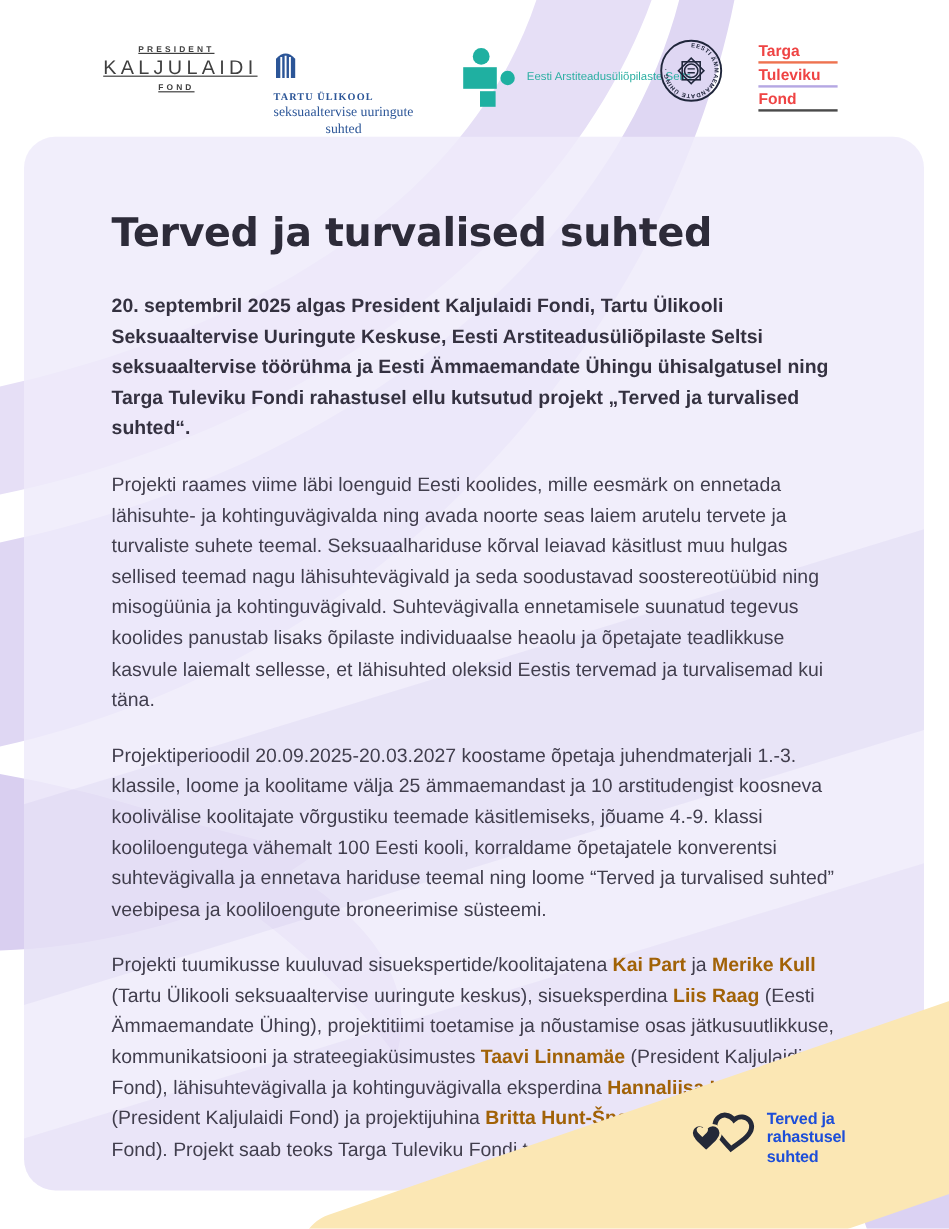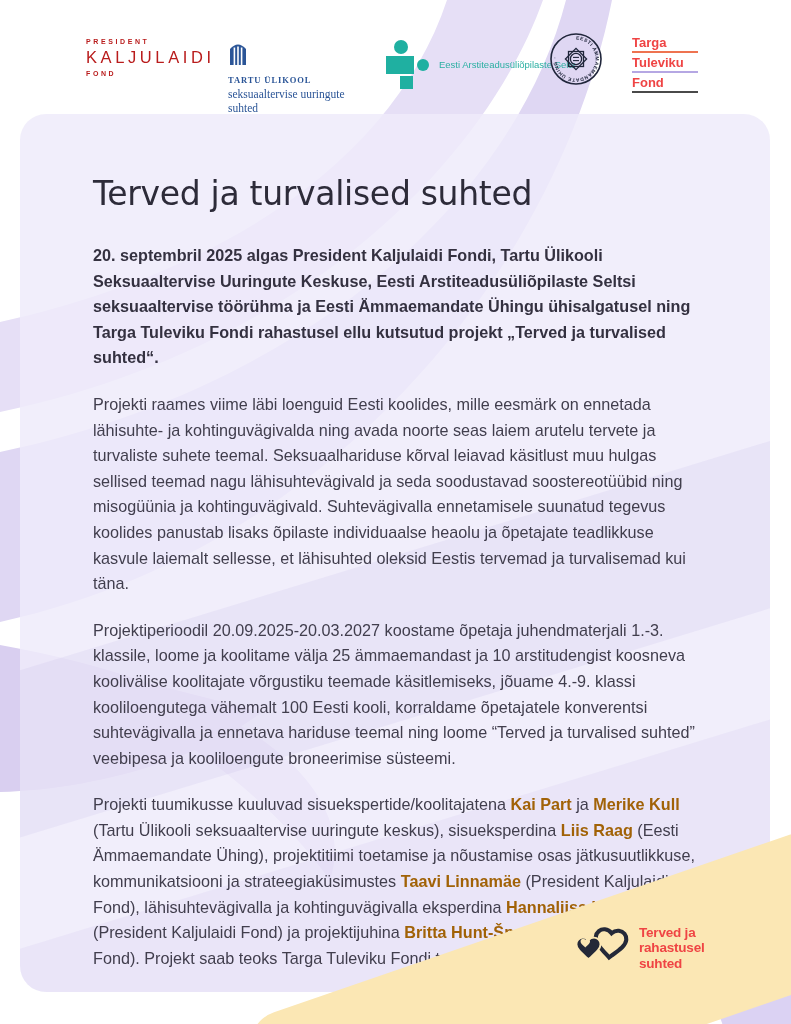--- a/index.html
+++ b/index.html
@@ -23,52 +23,52 @@
   .card {
     position:absolute; left:20px; top:114px; width:750px; height:878px;
     background:rgba(238,235,250,0.85); border-radius:26px; overflow:hidden; z-index:2;
   }
   .card .stripe1 { position:absolute; left:-150px; top:430px; width:1150px; height:160px;
     background:rgba(176,160,222,0.13); transform:rotate(-17deg); }
   .card .stripe2 { position:absolute; left:-120px; top:700px; width:1150px; height:190px;
     background:rgba(176,160,222,0.10); transform:rotate(-17deg); }
   .content { position:relative; padding:42px 62px 0 73px; z-index:3; }
   .title {
-    font-size:33px; font-weight:400; letter-spacing:-0.3px; color:#2D2B39;
+    font-size:33px; font-weight:700; letter-spacing:-0.3px; color:#2D2B39;
     margin:18px 0 30px 0; font-family:"DejaVu Sans","Liberation Sans",sans-serif;
   }
   .content p { font-size:16.2px; line-height:1.58; margin:16px 0 21px 0; color:#413E4D; }
   .content p.lead { font-weight:700; color:#343140; }
   .content .b { font-weight:700; color:#a16207; }
   
   .header { position:absolute; left:0; top:0; width:791px; height:114px; z-index:5; }
-  .logo-kalju { position:absolute; left:86px; top:38px; width:122px; color:#b91c1c; }
+  .logo-kalju { position:absolute; left:86px; top:38px; width:122px; text-align:center; color:#404040;text-decoration:underline; }
   .logo-kalju .small { font-size:7px; font-weight:700; letter-spacing:2.6px; }
   .logo-kalju .big { font-size:16.5px; font-weight:500; letter-spacing:3.6px; margin:3px 0; white-space:nowrap; }
   .logo-tartu { position:absolute; left:228px; top:38px; display:flex; gap:9px; color:#2B5597;
     font-family:"Liberation Serif", serif;flex-direction:column; }
   .logo-tartu .caps { font-size:8.5px; font-weight:700; letter-spacing:0.9px; margin-bottom:2px; }
-  .logo-tartu .sub { font-size:11.5px; line-height:1.25; }
+  .logo-tartu .sub { font-size:11.5px; line-height:1.25;text-align:center; }
   .logo-eaus { position:absolute; left:386px; top:40px; display:flex; align-items:center; gap:10px; }
   .eaus-icon { position:relative; width:43px; height:48px; }
   .eaus-icon div { position:absolute; background:#1FB0A1; }
   .eaus-icon .e-head { left:8px; top:0; width:14px; height:14px; border-radius:50%; }
   .eaus-icon .e-body { left:0; top:16px; width:28px; height:18px; }
   .eaus-icon .e-dot  { left:31px; top:19px; width:12px; height:12px; border-radius:50%; }
   .eaus-icon .e-foot { left:14px; top:36px; width:13px; height:13px; }
   .logo-eaus .lbl { font-size:9.5px; color:#2BAFA2; white-space:nowrap; }
   .logo-seal { position:absolute; left:548px; top:31px; }
   .logo-targa { position:absolute; left:632px; top:36px; width:66px; color:#ef4444; }
   .logo-targa .tline { font-size:13px; font-weight:700; line-height:13px; }
   .logo-targa .u { height:2px; width:66px; margin:2px 0 3px 0; }
   
   .project-logo { position:absolute; left:574px; top:924px; z-index:6;
     display:flex; align-items:center; gap:9px; }
   .project-logo .txt { font-weight:700; font-size:13.5px; line-height:1.12;
-    color:#ef4444; letter-spacing:-0.2px; }
+    color:#1d4ed8; letter-spacing:-0.2px; }
 </style>
 </head>
 <body>
 
 <div class="page">
 
   <svg class="decor" width="791" height="1024" viewBox="0 0 791 1024">
     <path d="M447,0 C398,148 242,268 0,322 L0,412 C290,352 482,170 543,0 Z" fill="#E6DFF6"></path>
     <path d="M566,0 C515,198 306,388 0,452 L0,622 C338,548 560,262 612,0 Z" fill="#DFD7F3"></path>
     <path d="M0,645 C130,702 248,768 330,880 C360,790 250,690 0,645 L0,792 C90,790 200,760 262,712" fill="#D9CFF0"></path>

